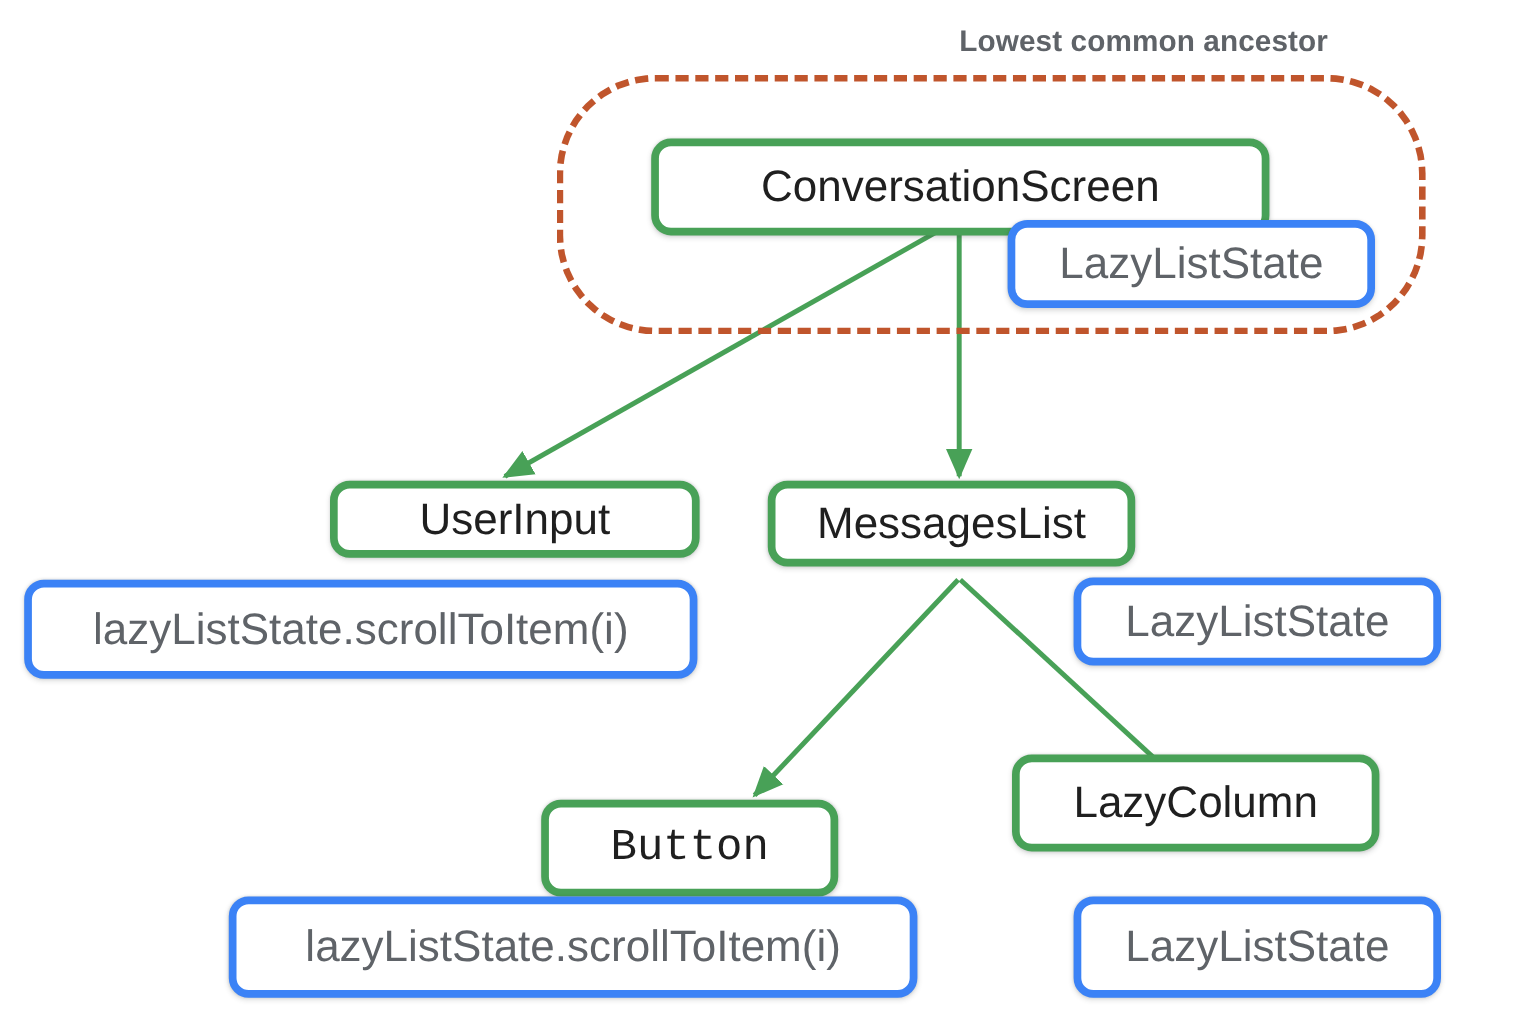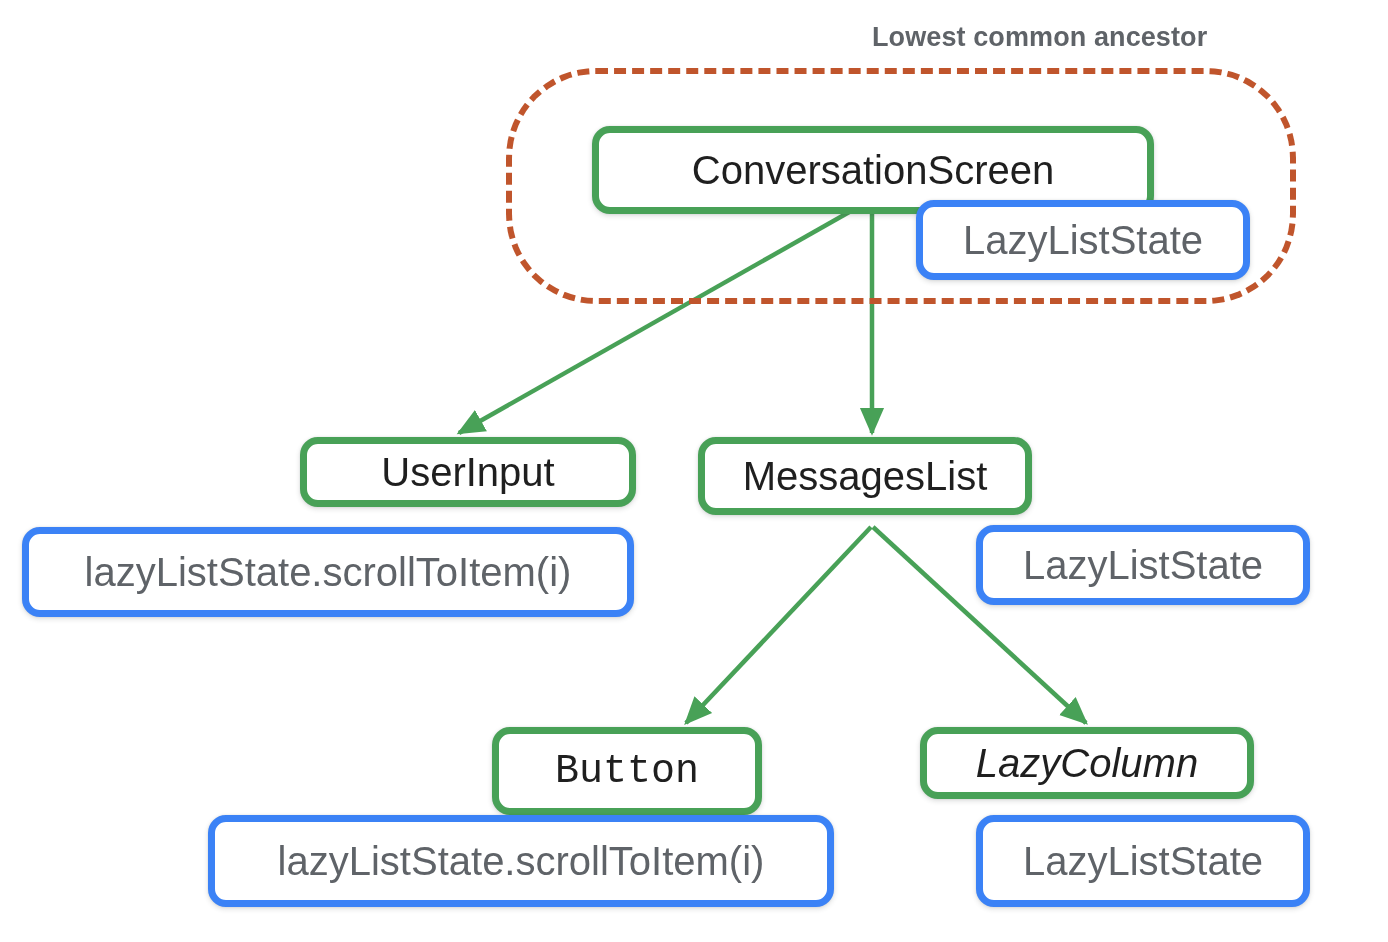--- a/index.html
+++ b/index.html
@@ -88,21 +88,21 @@
 
   #node-userinput      { left: 300px;  top: 437px; width: 336px; height: 70px; }
   #node-scroll-userinput { left: 22px;  top: 527px; width: 612px; height: 90px; }
 
   #node-messageslist   { left: 698px;  top: 437px; width: 334px; height: 78px; }
   #node-lazyliststate-messageslist { left: 976px; top: 525px; width: 334px; height: 80px; }
 
   #node-button         { left: 492px;  top: 727px; width: 270px; height: 88px; font-family: Liberation Mono, monospace; }
   #node-scroll-button  { left: 208px;  top: 815px; width: 626px; height: 92px; }
 
-  #node-lazycolumn     { left: 920px;  top: 727px; width: 334px; height: 72px; font-style: italic; }
+  #node-lazycolumn     { left: 920px;  top: 686px; width: 334px; height: 88px; }
   #node-lazyliststate-lazycolumn { left: 976px; top: 815px; width: 334px; height: 92px; }
 
   #group-lca { left: 506px; top: 68px; width: 790px; height: 236px;
                border-width: 6px; border-color: #c0552c; border-radius: 90px; }
   #caption-lca { left: 872px; top: 22px; font-size: 27px; color: #5f6368; }
 </style>
 </head>
 <body>
 
 <div id="canvas">

